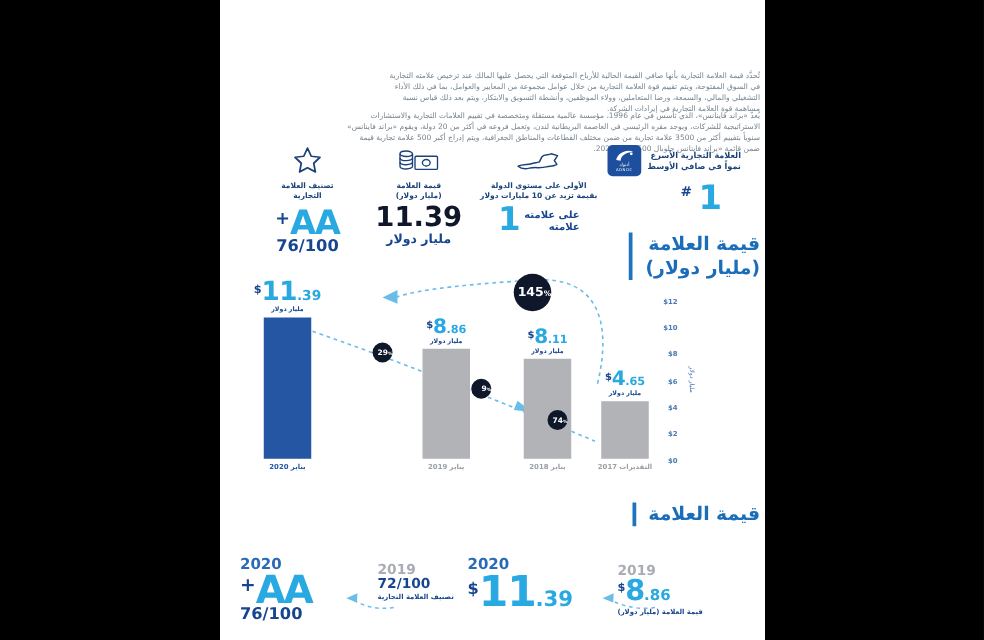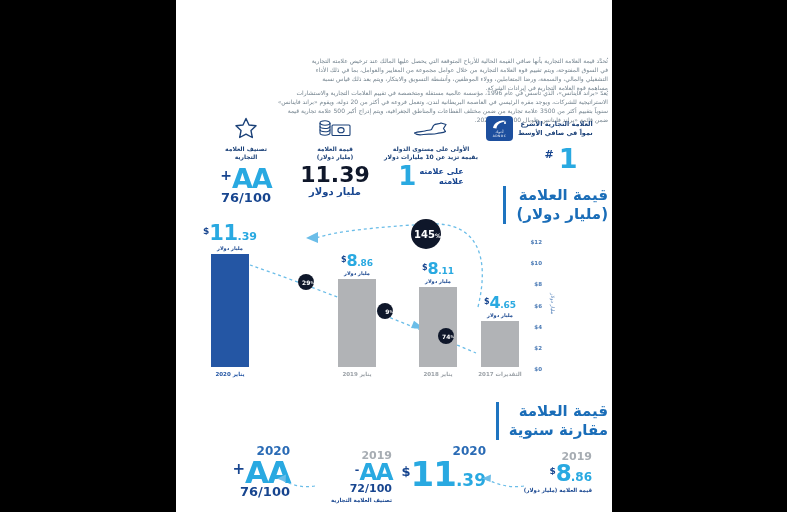--- a/index.html
+++ b/index.html
@@ -69,21 +69,21 @@
   .bubble{position:absolute;border-radius:50%;background:#0f172a;color:#fff;display:flex;
     align-items:center;justify-content:flex-end;font-weight:bold;white-space:nowrap;}
   #bubble-145{left:235px;top:4px;width:30px;height:30px;font-size:10px;}
   .bubble.small{width:16px;height:16px;font-size:6px;}
   #bubble-29{left:122px;top:59px;}
   #bubble-9{left:201px;top:88px;}
   #bubble-74{left:262px;top:113px;}
   .bubble .pct{font-size:60%;margin-top:2px;}
 
   
-  .cmp{position:absolute;text-align:right;}
+  .cmp{position:absolute;text-align:left;}
   .cmp .year-new{color:#2a6bb5;font-weight:bold;font-size:12px;}
   .cmp .year-old{color:#a7adb3;font-weight:bold;font-size:11px;}
   #cmp-rating-new{left:16px;top:444px;width:98px;}
   #cmp-rating-old{left:126px;top:449px;width:90px;}
   #cmp-value-new{left:198px;top:444px;width:112px;}
   #cmp-value-old{left:318px;top:450px;width:98px;}
   .aa-row{white-space:nowrap;line-height:.95;}
   .aa-row .sign{color:#17458f;font-weight:bold;font-size:15px;vertical-align:9px;}
   .aa-row .aa{color:#29a9e1;font-weight:bold;font-size:31px;letter-spacing:-1.5px;}
   #cmp-rating-old .aa-row .sign{font-size:11px;vertical-align:7px;}
@@ -258,35 +258,31 @@
           <span class="pct">%</span>
       </div>
       <div class="bubble small" id="bubble-74">
         <span>74</span>
           <span class="pct">%</span>
       </div>
     </div>
 
     <div class="section-head" id="head-compare">
       <div>قيمة العلامة</div>
-      <div>مقارنة سنوية</div>
     </div>
 
     <div class="cmp" id="cmp-rating-new">
       <div class="year-new">2020</div>
       <div class="aa-row">
         <span class="sign">+</span><span class="aa">AA</span>
       </div>
       <div class="score-new">76/100</div>
     </div>
     <div class="cmp" id="cmp-rating-old">
       <div class="year-old">2019</div>
-      <div class="aa-row">
-        <span class="sign">-</span><span class="aa">AA</span>
-      </div>
       <div class="score-old">72/100</div>
       <div class="cmp-label">تصنيف العلامة التجارية</div>
     </div>
     <svg class="cmp-arrow" style="left:95px;top:472px" width="48" height="18" viewBox="0 0 48 18">
       <path d="M44 14 Q 26 17 10 7" fill="none" stroke="#6bbde8" stroke-width="1.2" stroke-dasharray="3 3"></path>
       <path d="M15 2.5 L6 6.5 L14.5 10 Z" fill="#6bbde8"></path>
     </svg>
 
     <div class="cmp" id="cmp-value-new">
       <div class="year-new">2020</div>

